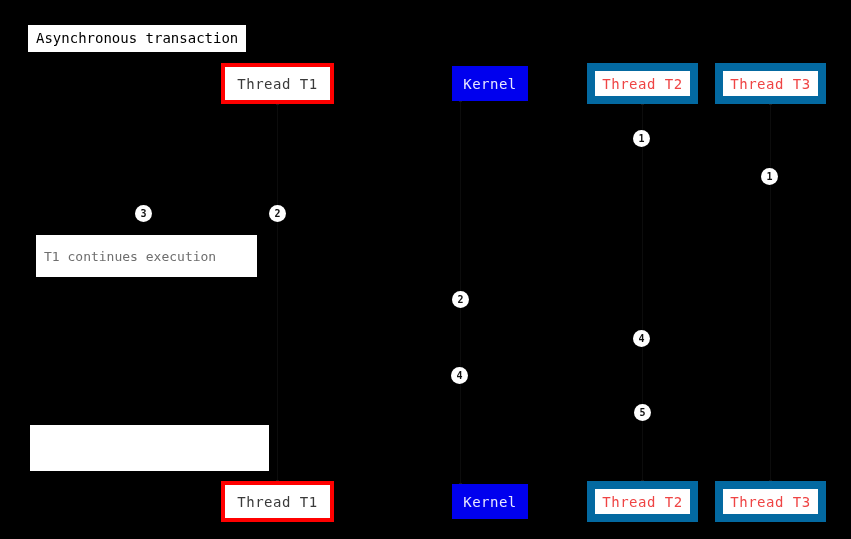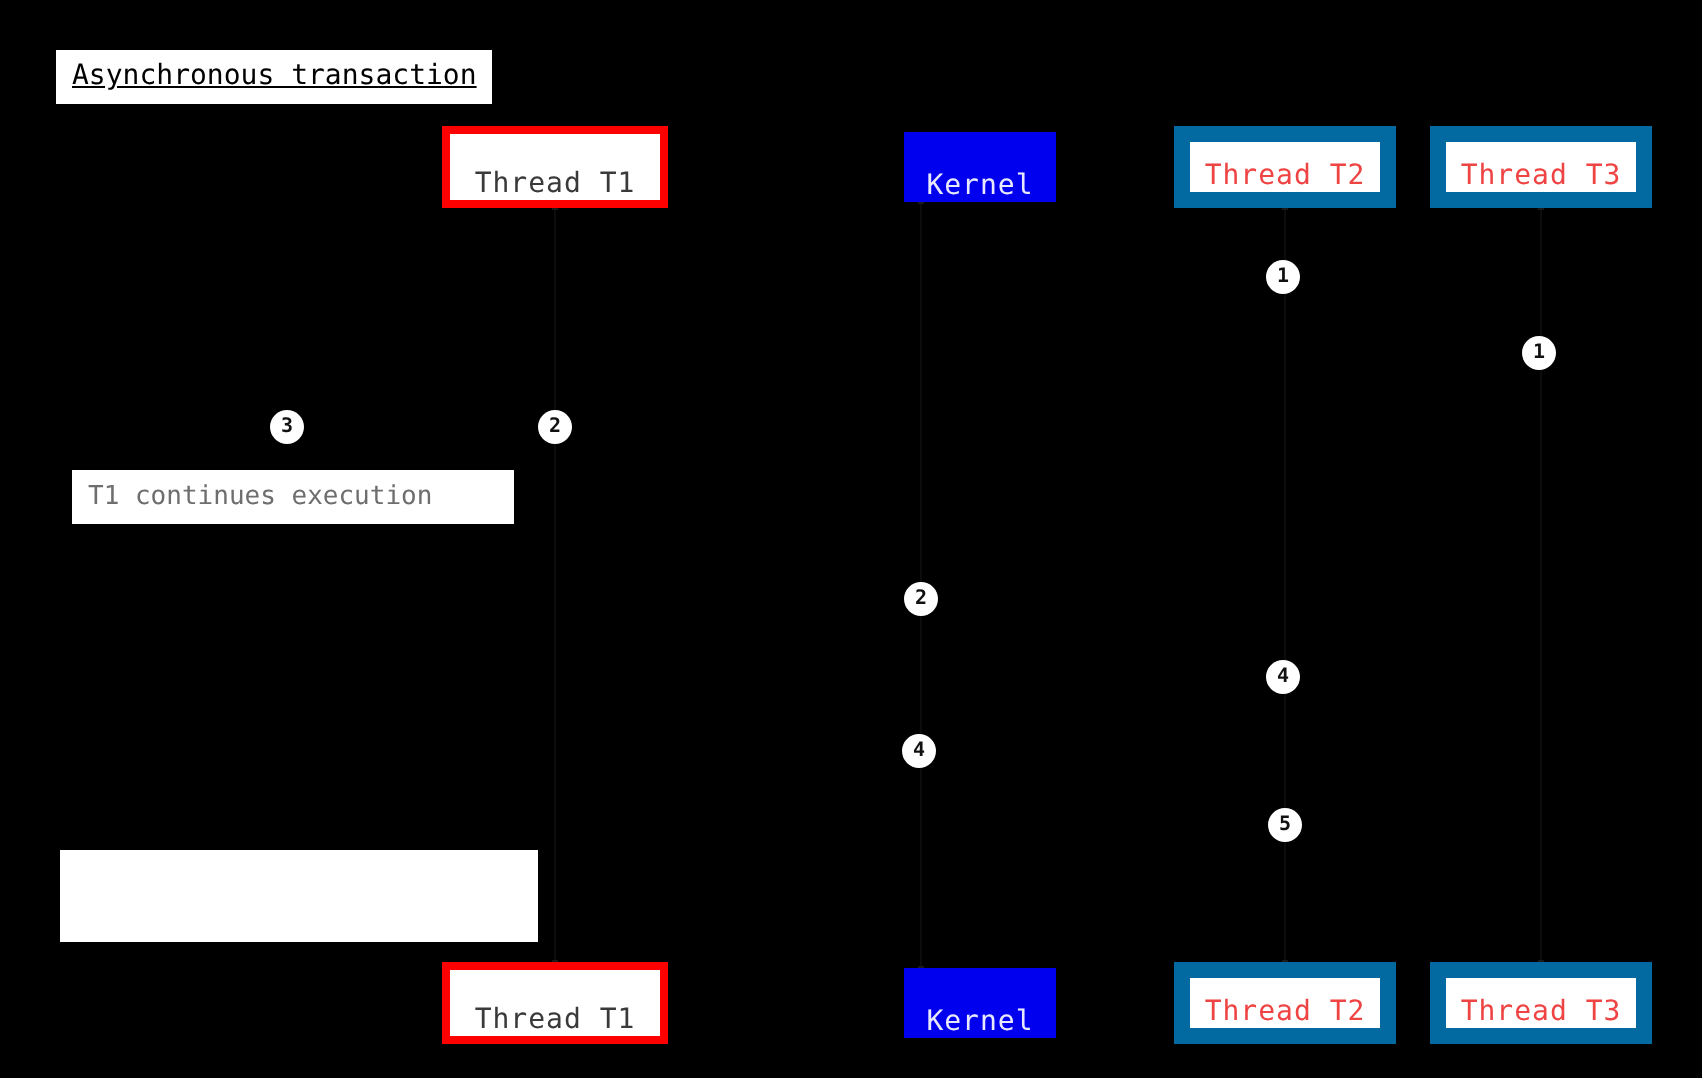--- a/index.html
+++ b/index.html
@@ -20,29 +20,28 @@
   .title-note {
     position: absolute;
     background: #ffffff;
     color: #000000;
     font-size: 14px;
     line-height: 1;
     letter-spacing: 0px;
     padding: 6px 8px 7px 8px;
     white-space: pre;
     box-sizing: border-box;
-    text-decoration: underline;
   }
 
   
   .participant {
     position: absolute;
     box-sizing: border-box;
     display: flex;
-    align-items: flex-end;
+    align-items: center;
     justify-content: center;
     font-size: 14px;
     white-space: pre;
     letter-spacing: 0.5px;
   }
   .participant.red {
     border: 4px solid #ff0000;
     background: #ffffff;
     color: #3a3a3a;
   }
@@ -135,21 +134,21 @@
     </div>
 
   <div id="participants-bottom-layer">
       <div class="participant red" style="left: 221px; top: 481px; width: 113px; height: 41px;"><span>Thread T1</span></div>
       <div class="participant blue-fill" style="left: 422px; top: 484px; width: 76px; height: 35px;"><span>Kernel</span></div>
       <div class="participant blue-outline" style="left: 587px; top: 481px; width: 111px; height: 41px;"><span>Thread T2</span></div>
       <div class="participant blue-outline" style="left: 715px; top: 481px; width: 111px; height: 41px;"><span>Thread T3</span></div>
     </div>
 
   <div id="notes-layer">
-      <div class="note" style="left: 36px; top: 235px; width: 221px; height: 27px;">T1 continues execution</div>
+      <div class="note" style="left: 36px; top: 235px; width: 221px; height: 42px;">T1 continues execution</div>
       <div class="note blank" style="left: 30px; top: 425px; width: 239px; height: 46px;"></div>
     </div>
 
   <div id="badges-layer">
       <div class="badge" style="left: 633px; top: 130px;">1</div>
       <div class="badge" style="left: 761px; top: 168px;">1</div>
       <div class="badge" style="left: 135px; top: 205px;">3</div>
       <div class="badge" style="left: 269px; top: 205px;">2</div>
       <div class="badge" style="left: 452px; top: 291px;">2</div>
       <div class="badge" style="left: 633px; top: 330px;">4</div>

